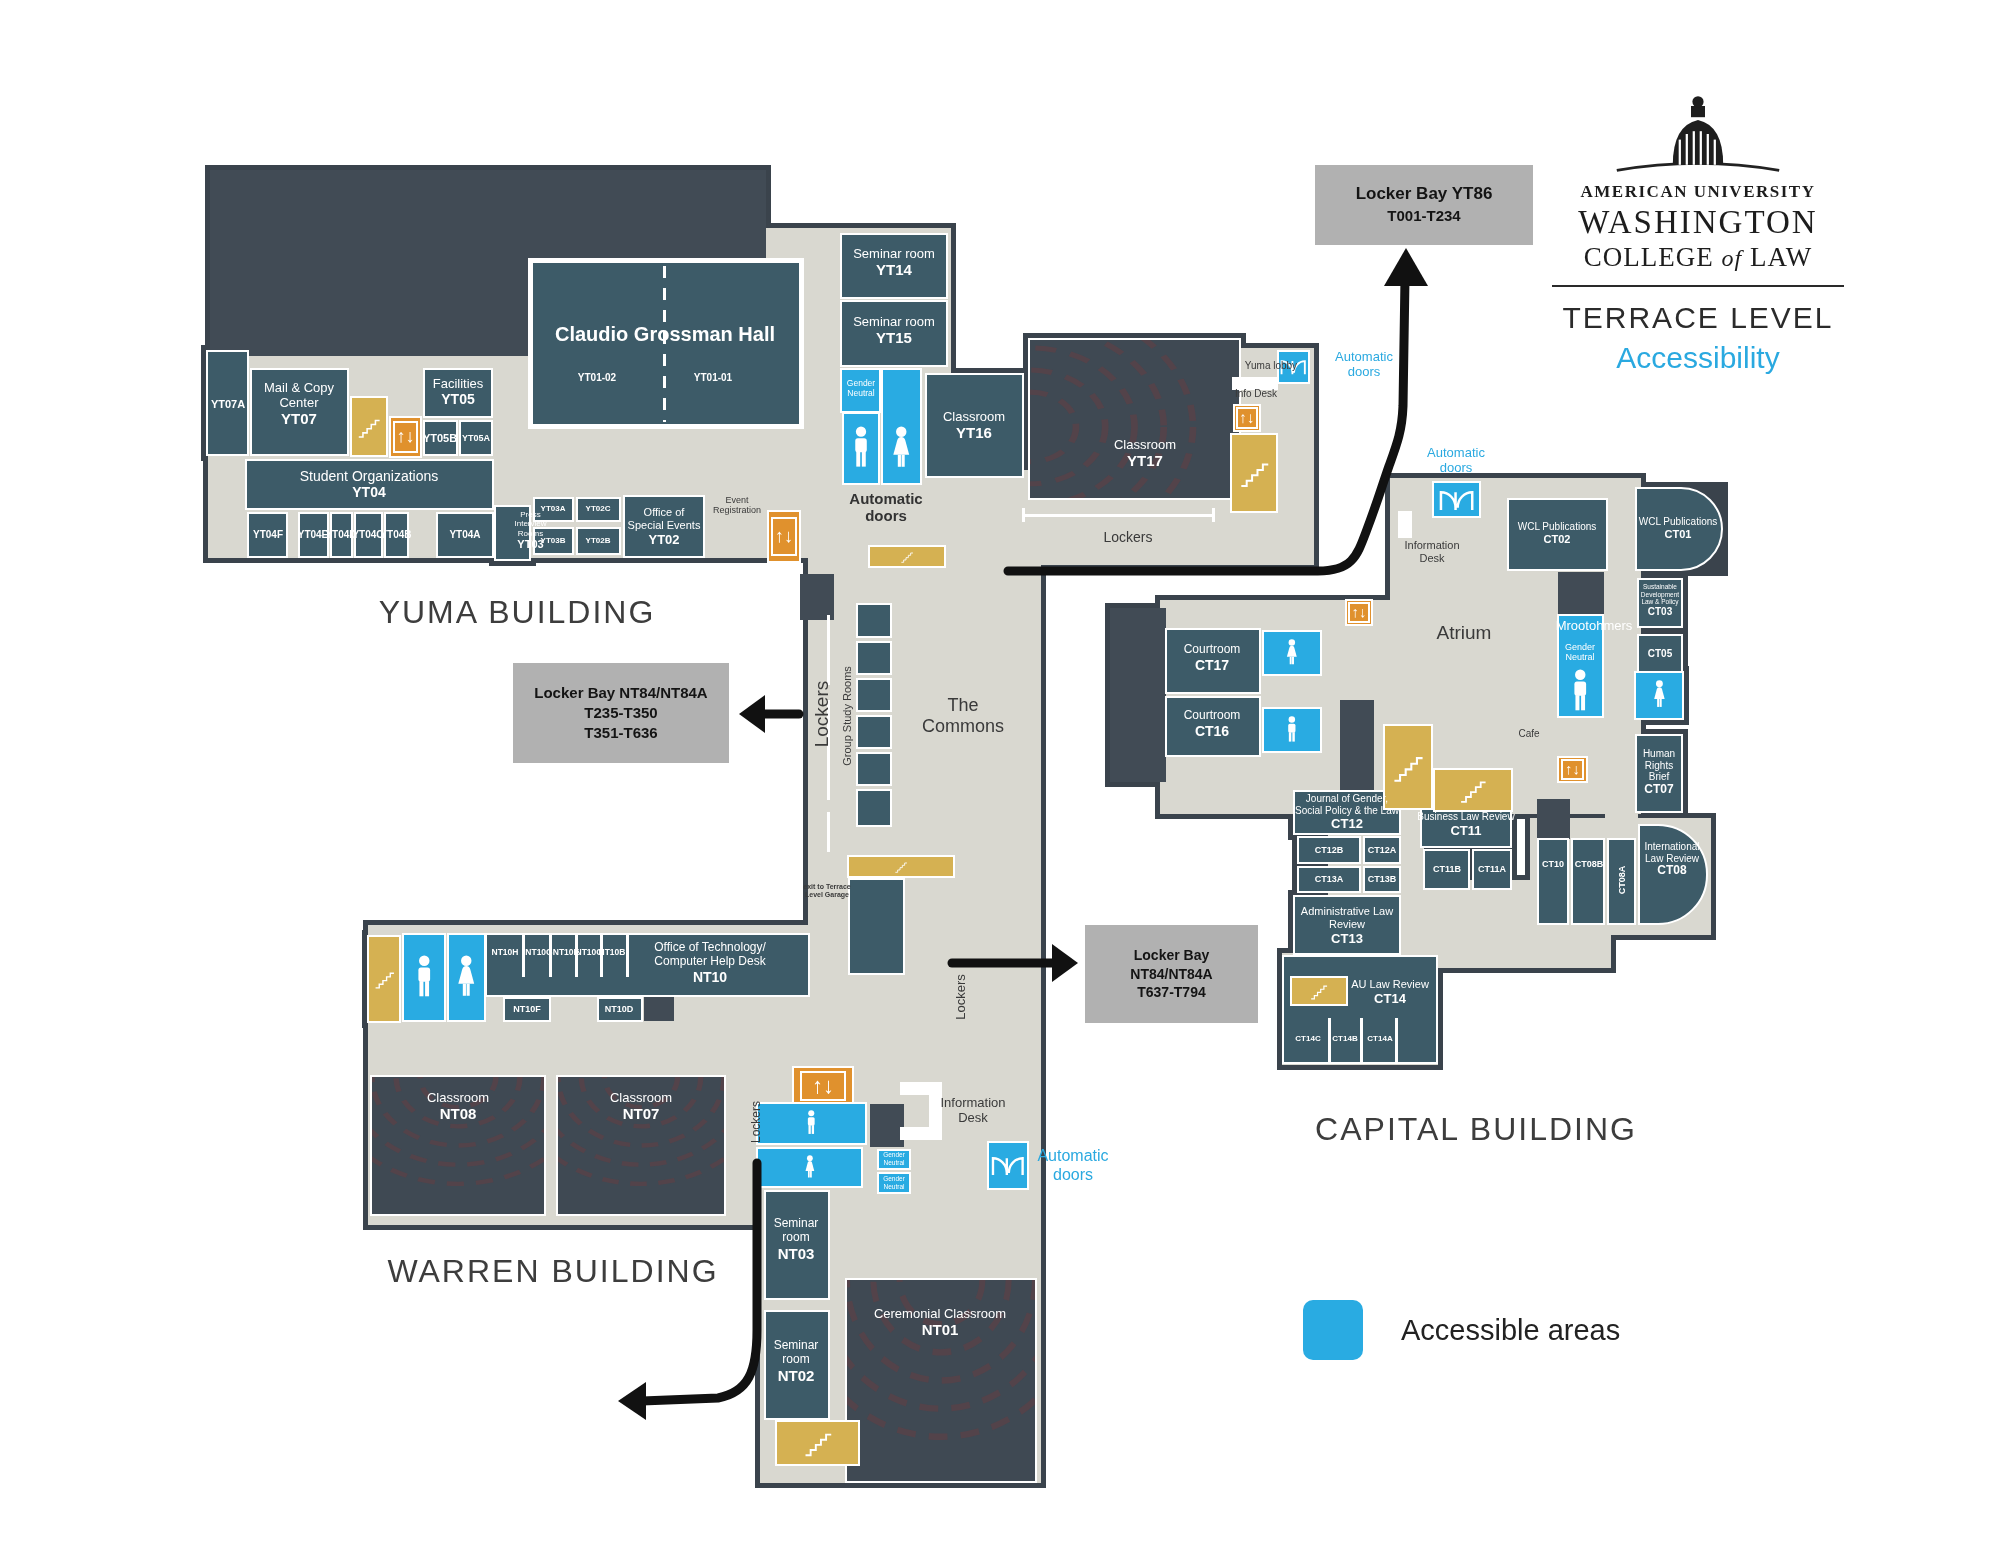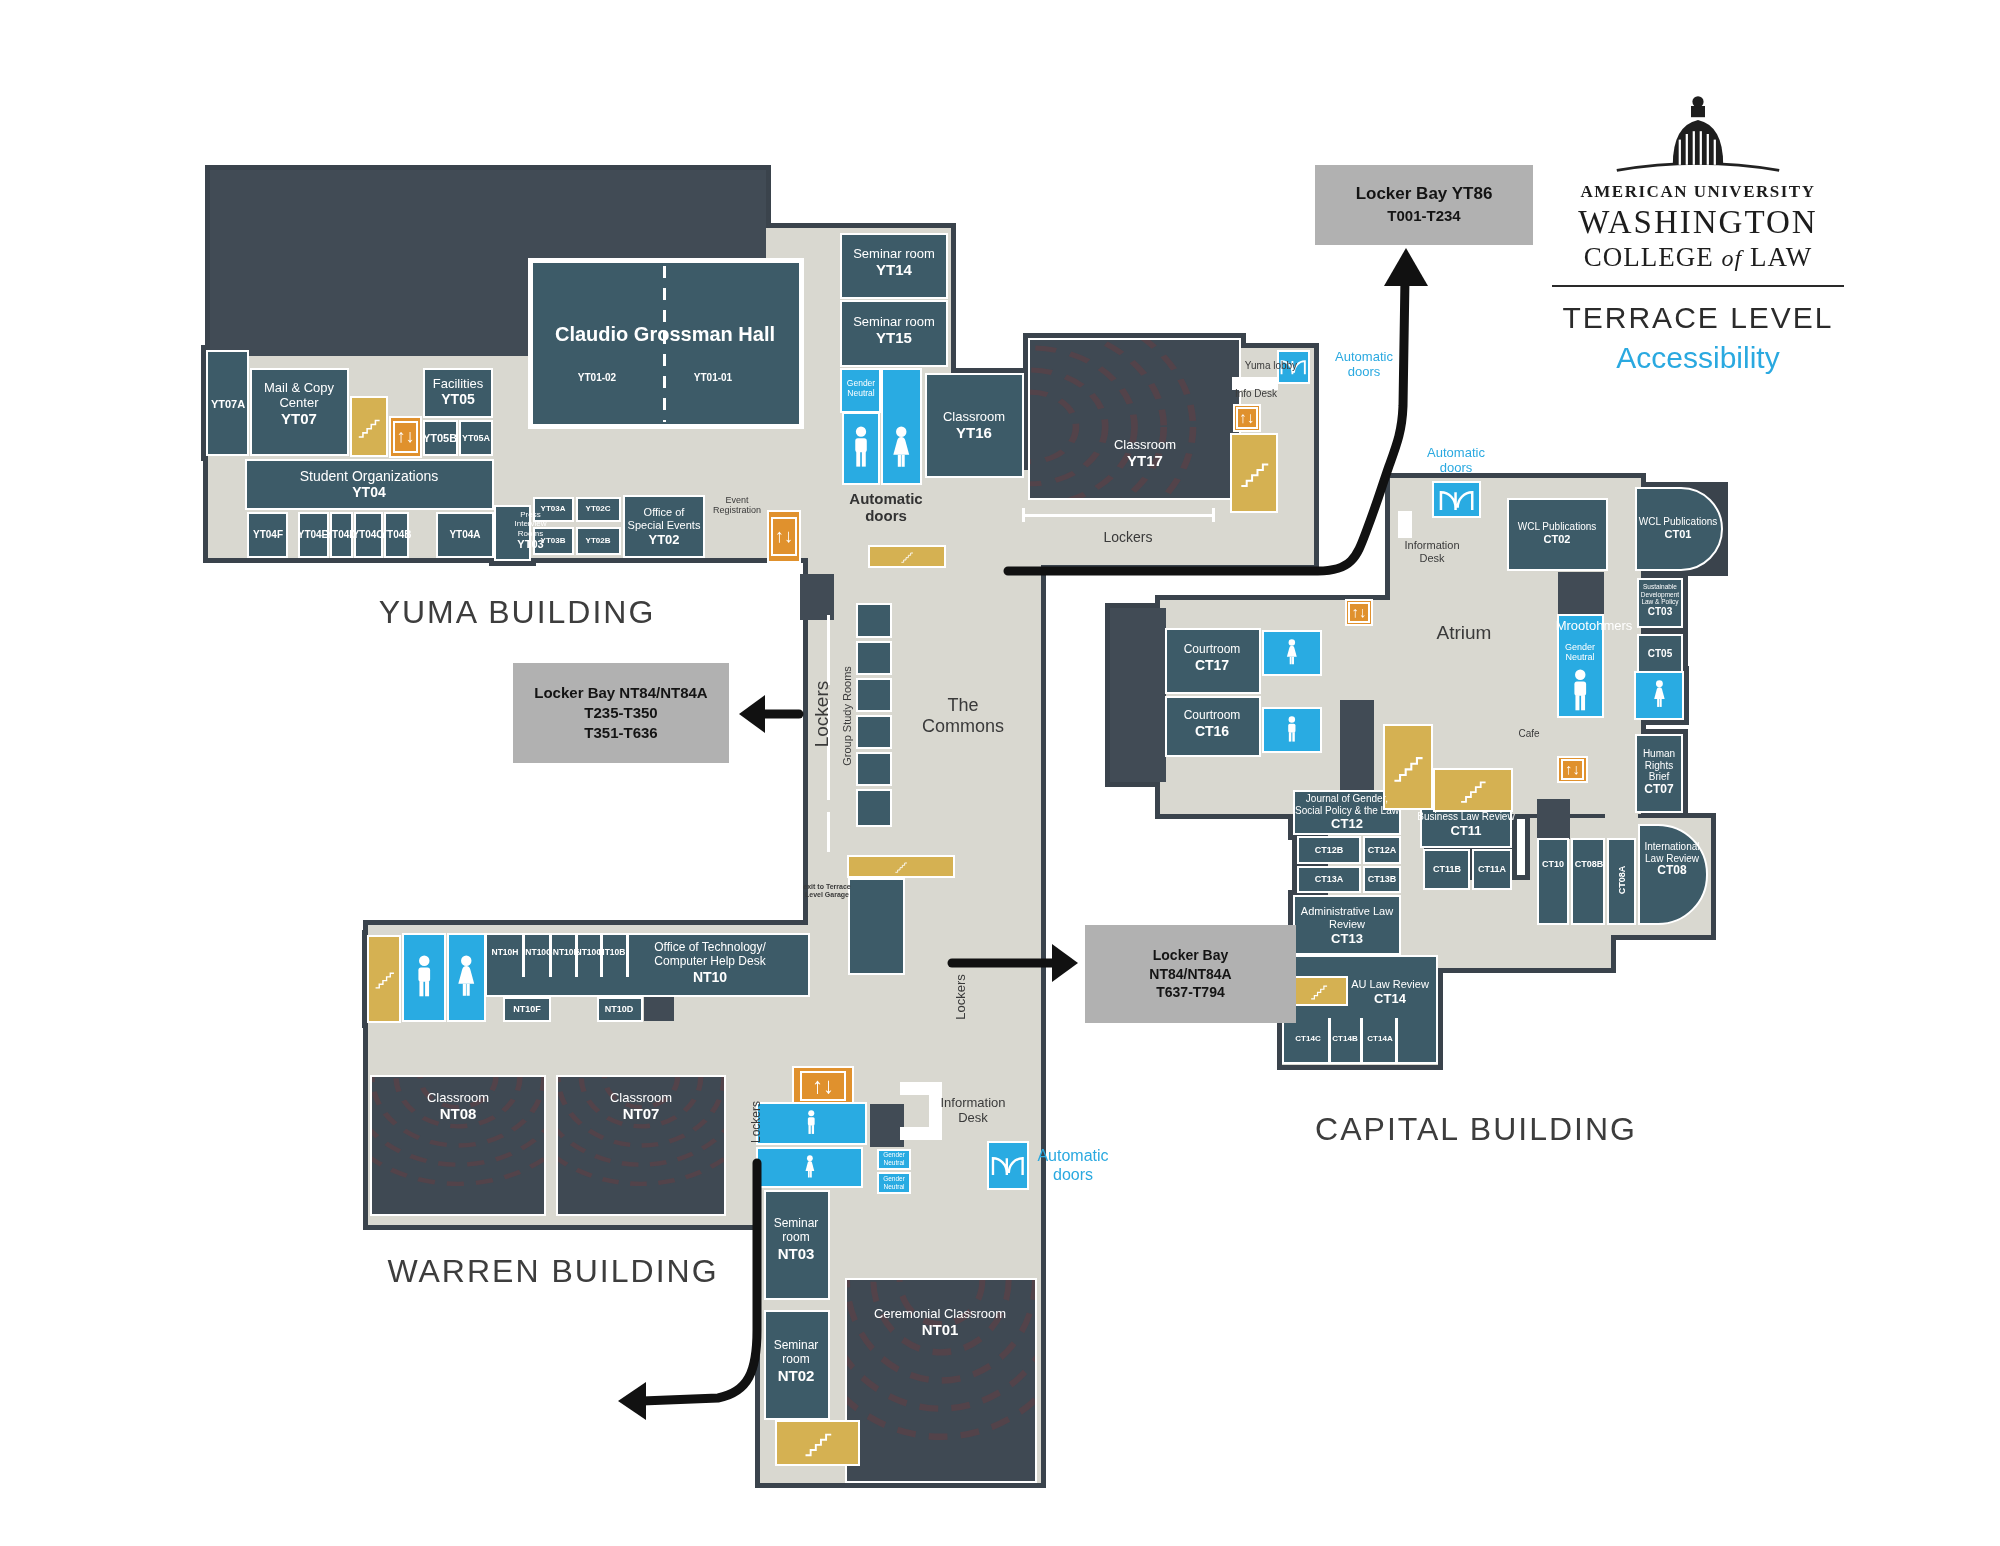--- a/index.html
+++ b/index.html
@@ -65,20 +65,24 @@
       <circle cx="60" cy="7" r="4" fill="#1e1e1e"></circle>
     </svg>
     <div class="lg1">AMERICAN UNIVERSITY</div>
     <div class="lg2">WASHINGTON</div>
     <div class="lg3"><span>COLLEGE</span>&nbsp;<i>of</i>&nbsp;<span>LAW</span></div>
     <div class="lgdiv"></div>
     <div class="lg4">TERRACE LEVEL</div>
     <div class="lg5" style="color: rgb(42, 169, 224);">Accessibility</div>
   </div>
 
+  <div class="legend">
+    <span class="swatch" style="background: rgb(41, 171, 226);"></span>
+    <span class="legend-label">Accessible areas</span>
+  </div>
 
 <div class="dark" style="left: 203px; top: 347px; width: 726px; height: 216px;"></div>
     <div class="dark" style="left: 390px; top: 223px; width: 566px; height: 340px;"></div>
     <div class="dark" style="left: 833px; top: 465px; width: 486px; height: 105px;"></div>
     <div class="dark" style="left: 1223px; top: 343px; width: 96px; height: 226px;"></div>
     <div class="dark" style="left: 803px; top: 535px; width: 243px; height: 420px;"></div>
     <div class="dark" style="left: 363px; top: 920px; width: 456px; height: 310px;"></div>
     <div class="dark" style="left: 785px; top: 930px; width: 261px; height: 310px;"></div>
     <div class="dark" style="left: 755px; top: 1180px; width: 291px; height: 308px;"></div>
     <div class="dark" style="left: 1385px; top: 473px; width: 261px; height: 145px;"></div>
@@ -448,21 +452,21 @@
     </svg>
     <div class="lbay" style="left: 1315px; top: 165px; width: 218px; height: 80px;">
       <div style="font-size: 17px;">Locker Bay YT86</div>
       <div style="font-size: 15px;">T001-T234</div>
     </div>
     <div class="lbay" style="left: 513px; top: 663px; width: 216px; height: 100px;">
       <div style="font-size: 15px;">Locker Bay NT84/NT84A</div>
       <div style="font-size: 15px;">T235-T350</div>
       <div style="font-size: 15px;">T351-T636</div>
     </div>
-    <div class="lbay" style="left: 1085px; top: 925px; width: 211px; height: 98px;">
+    <div class="lbay" style="left: 1085px; top: 925px; width: 173px; height: 98px;">
       <div style="font-size: 14px;">Locker Bay</div>
       <div style="font-size: 14px;">NT84/NT84A</div>
       <div style="font-size: 14px;">T637-T794</div>
     </div>
     <div class="lbl" style="left: 228px; top: 404px;">
       <span style="font-size: 11px; font-weight: 700;">YT07A</span>
     </div>
     <div class="lbl" style="left: 299px; top: 404px;">
       <span style="font-size: 13px;">Mail &amp; Copy</span>
       <span style="font-size: 13px;">Center</span>

